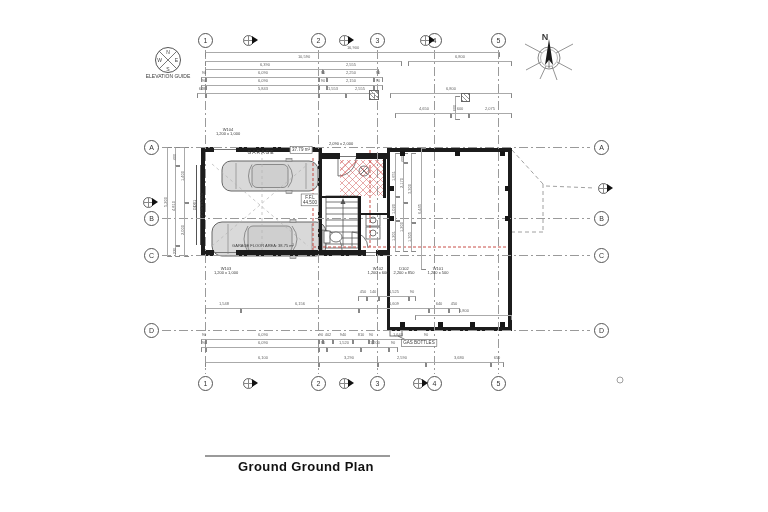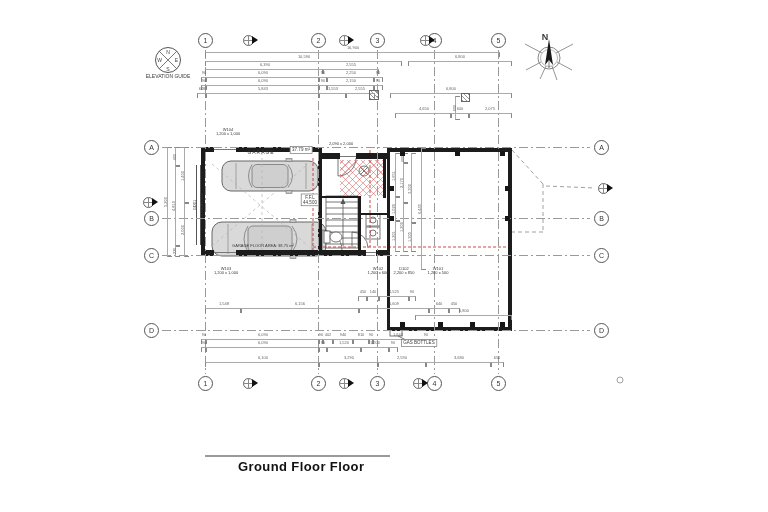--- a/index.html
+++ b/index.html
@@ -176,21 +176,21 @@
     <div class="wall" style="left:508px;top:148px;width:4px;height:179px"></div>
     <div class="wall" style="left:387px;top:327px;width:125px;height:4px"></div>
     <div class="wall" style="left:318px;top:147px;width:4px;height:109px"></div>
     <div class="wall" style="left:358px;top:196px;width:3px;height:56px"></div>
     <div class="wall" style="left:322px;top:196px;width:38px;height:2px"></div>
     <div class="wall" style="left:383px;top:153px;width:3px;height:45px"></div>
     <div class="wall" style="left:360px;top:213px;width:27px;height:2px"></div>
   </div>
 
   <div class="titleline"></div>
-  <div class="pagetitle">Ground Floor Floor</div>
+  <div class="pagetitle">Ground Ground Plan</div>
 <div class="gline-v" style="left: 205px; top: 50px; height: 324px;"></div>
     <div class="gline-v" style="left: 318px; top: 50px; height: 324px;"></div>
     <div class="gline-v" style="left: 377px; top: 50px; height: 324px;"></div>
     <div class="gline-v" style="left: 434px; top: 50px; height: 324px;"></div>
     <div class="gline-v" style="left: 498px; top: 50px; height: 324px;"></div>
     <div class="gline-h" style="left: 162px; top: 147px; width: 428px;"></div>
     <div class="gline-h" style="left: 162px; top: 218px; width: 428px;"></div>
     <div class="gline-h" style="left: 162px; top: 255px; width: 428px;"></div>
     <div class="gline-h" style="left: 162px; top: 330px; width: 428px;"></div>
     <div class="bubble" style="left: 198px; top: 33px;">1</div>

